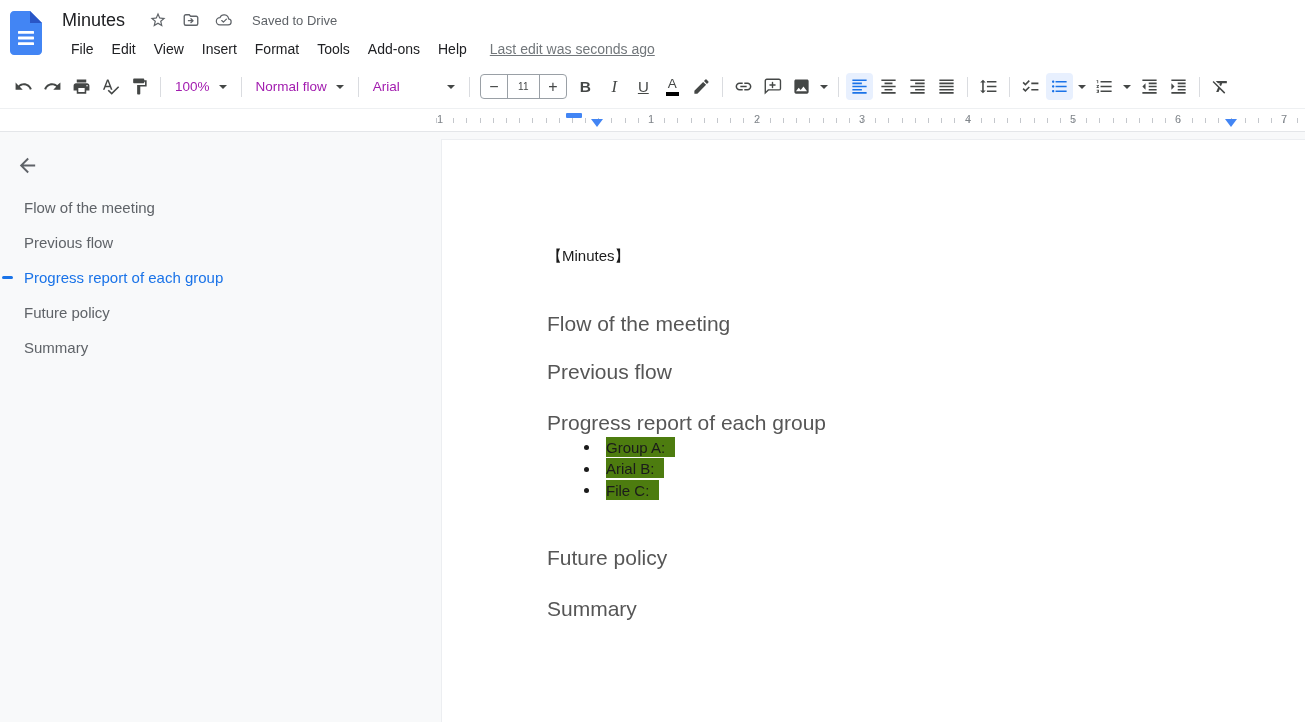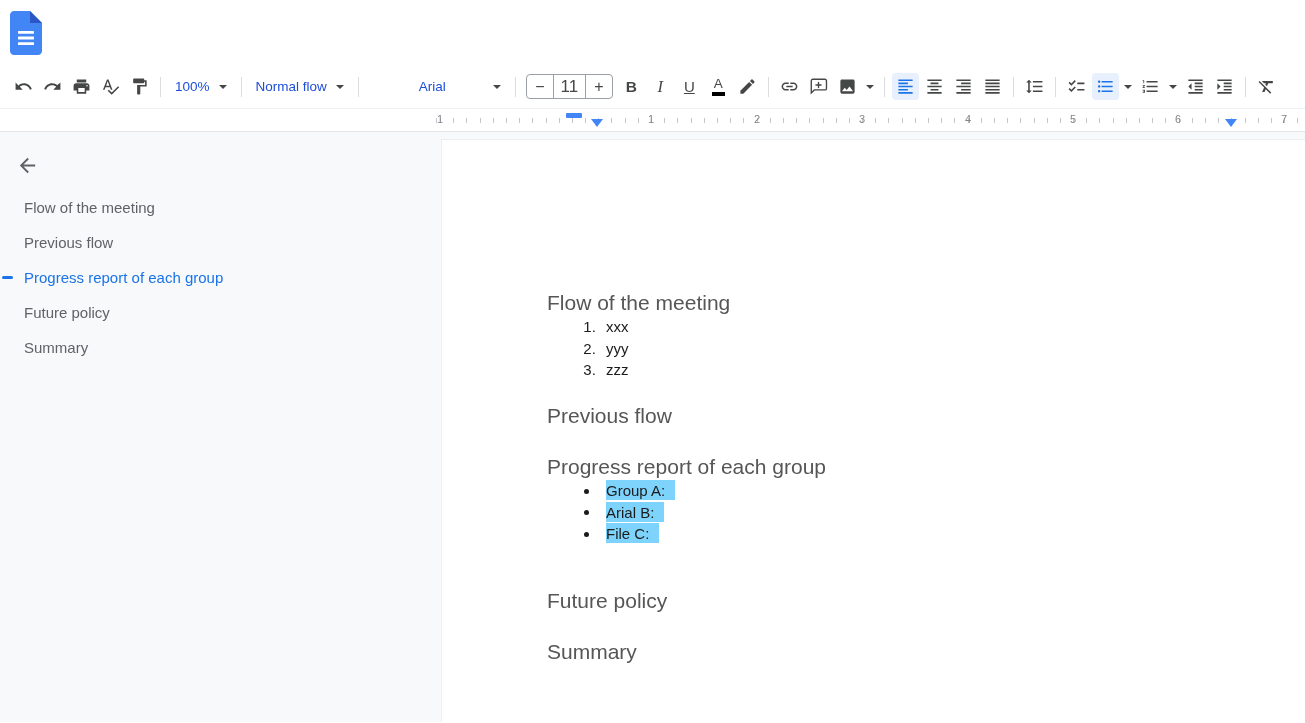--- a/index.html
+++ b/index.html
@@ -31,29 +31,29 @@
   }
   .tb-btn {
     min-width:27px; height:27px; display:flex; align-items:center; justify-content:center;
     border-radius:4px; color:#444746; cursor:pointer; flex:none;
   }
   .tb-btn svg { width:19px; height:19px; display:block; }
   .tb-btn.active { background:#e8f0fe; color:#1a73e8; }
   .tb-sep { width:1px; height:20px; background:#dadce0; margin:0 5px; flex:none; }
   .tb-dd {
     display:flex; align-items:center; height:27px; padding:0 7px; border-radius:4px;
-    color:#1d4ed8; font-size:13.5px; cursor:pointer; flex:none; white-space:nowrap;
+    color:#a21caf; font-size:13.5px; cursor:pointer; flex:none; white-space:nowrap;
   }
   .tb-dd .dd-label { margin-right:9px; }
   .caret { width:0; height:0; border-left:4px solid transparent; border-right:4px solid transparent; border-top:4.5px solid #444746; flex:none; }
   .caret-btn { width:14px; height:27px; display:flex; align-items:center; justify-content:center; cursor:pointer; flex:none; }
   .fs-group { display:flex; align-items:stretch; height:25px; border:1px solid #9aa0a6; border-radius:4px; overflow:hidden; margin:0 3px; flex:none; }
   .fs-cell { display:flex; align-items:center; justify-content:center; color:#444746; cursor:pointer; }
   .fs-minus,.fs-plus { width:26px; font-size:16px; }
-  .fs-value { width:33px; font-size:17px; border-left:1px solid #9aa0a6; border-right:1px solid #9aa0a6; }
+  .fs-value { width:33px; font-size:10px; border-left:1px solid #9aa0a6; border-right:1px solid #9aa0a6; }
   .glyph-b { font-weight:700; font-size:15.5px; }
   .glyph-i { font-style:italic; font-family:"Liberation Serif", serif; font-size:16.5px; }
   .glyph-u { text-decoration:underline; font-size:15px; }
   .txt-color { display:flex; flex-direction:column; align-items:center; line-height:1; }
   .txt-color .a { font-size:13.5px; font-weight:500; }
   .txt-color .bar { width:13px; height:3.5px; background:#000; margin-top:1.5px; }
 
   
   .ruler-row { position:relative; height:23px; background:#fff; border-bottom:1px solid #e4e6e9; }
   .ruler { position:absolute; left:430px; right:0; top:0; height:23px; }
@@ -92,36 +92,65 @@
   .doc-heading { font-size:21px; font-weight:400; color:#565656; line-height:27px; }
   .mt-title-gap { margin-top:44px; }
   .mt-list-gap { margin-top:7px; }
   .mt-h-gap { margin-top:21px; }
   .mt-h-gap2 { margin-top:24px; }
   .mt-h-gap3 { margin-top:43px; }
   ol.doc-list, ul.doc-list { margin:0; padding-left:53px; line-height:21.5px; }
   ol.doc-list { list-style:decimal; }
   ul.doc-list { list-style:disc; }
   ol.doc-list li, ul.doc-list li { padding-left:6px; }
-  .sel { background:#7dd3fc; padding:1.5px 10px 1.5px 0; }
+  .sel { background:#4d7c0f; padding:1.5px 10px 1.5px 0; }
 </style>
 </head>
 <body>
 
 <div class="header">
   <svg class="logo" viewBox="0 0 32 44">
     <path fill="#4285f4" d="M20 0H4C1.8 0 0 1.8 0 4v36c0 2.2 1.8 4 4 4h24c2.2 0 4-1.8 4-4V12L20 0z"></path>
     <path fill="#2a56c6" d="M20 0v12h12L20 0z"></path>
     <g fill="#ffffff">
       <rect x="8" y="20" width="16" height="2.8" rx="0.6"></rect>
       <rect x="8" y="25.6" width="16" height="2.8" rx="0.6"></rect>
       <rect x="8" y="31.2" width="16" height="2.8" rx="0.6"></rect>
     </g>
   </svg>
   <div class="header-right">
+    <div class="title-row">
+      <span class="doc-title">Minutes</span>
+      <span class="title-icons">
+        <svg viewBox="0 0 24 24" fill="currentColor">
+            <path d="M22 9.24l-7.19-.62L12 2 9.19 8.63 2 9.24l5.46 4.73L5.82 21 12 17.27 18.18 21l-1.63-7.03L22 9.24zM12 15.4l-3.76 2.27 1-4.28-3.32-2.88 4.38-.38L12 6.1l1.71 4.04 4.38.38-3.32 2.88 1 4.28L12 15.4z"></path>
+          </svg>
+        <svg viewBox="0 0 24 24" fill="none" stroke="currentColor" stroke-width="1.8">
+          <path d="M3 7.5V17c0 1.1.9 2 2 2h14c1.1 0 2-.9 2-2V9c0-1.1-.9-2-2-2h-7.5L9.6 5H5c-1.1 0-2 .9-2 2z"></path>
+          <path d="M8.6 12.9h5.4" stroke-linecap="round"></path>
+          <path d="M12 10.4l2.6 2.5-2.6 2.5" stroke-linecap="round" stroke-linejoin="round"></path>
+        </svg>
+        <svg viewBox="0 0 24 24" fill="none" stroke="currentColor" stroke-width="1.6">
+          <path d="M6.5 18.5h11a4 4 0 0 0 .6-7.96 6 6 0 0 0-11.53-1.6A4.5 4.5 0 0 0 6.5 18.5z"></path>
+          <path d="M9 12.7l2.2 2.2 4-4" stroke-linecap="round" stroke-linejoin="round"></path>
+        </svg>
+        <span class="saved-label">Saved to Drive</span>
+      </span>
+    </div>
+    <div class="menu-row">
+      <span class="menu-item">File</span>
+      <span class="menu-item">Edit</span>
+      <span class="menu-item">View</span>
+      <span class="menu-item">Insert</span>
+      <span class="menu-item">Format</span>
+      <span class="menu-item">Tools</span>
+      <span class="menu-item">Add-ons</span>
+      <span class="menu-item">Help</span>
+      <span class="last-edit">Last edit was seconds ago</span>
+    </div>
   </div>
 </div>
 
 <div class="toolbar">
   <div class="tb-btn">
       <svg viewBox="0 0 24 24" fill="currentColor">
         <path d="M12.5 8c-2.65 0-5.05.99-6.9 2.6L2 7v9h9l-3.62-3.62c1.39-1.16 3.16-1.88 5.12-1.88 3.54 0 6.55 2.31 7.6 5.5l2.37-.78C21.08 11.03 17.15 8 12.5 8z"></path>
       </svg>
     </div>
   <div class="tb-btn">
@@ -154,21 +183,21 @@
 
   <div class="tb-sep"></div>
 
   <div class="tb-dd">
     <span class="dd-label">Normal flow</span>
     <span class="caret"></span>
   </div>
 
   <div class="tb-sep"></div>
 
-  <div class="tb-dd" style="width:96px; justify-content:space-between;margin-left:46px;">
+  <div class="tb-dd" style="width:96px; justify-content:space-between;">
     <span class="dd-label">Arial</span>
     <span class="caret"></span>
   </div>
 
   <div class="tb-sep"></div>
 
   <div class="fs-group">
     <span class="fs-cell fs-minus">−</span>
     <span class="fs-cell fs-value">11</span>
     <span class="fs-cell fs-plus">+</span>
@@ -318,27 +347,23 @@
   <div class="outline">
     <div class="outline-item">Flow of the meeting</div>
     <div class="outline-item">Previous flow</div>
     <div class="outline-item active">Progress report of each group</div>
     <div class="outline-item">Future policy</div>
     <div class="outline-item">Summary</div>
   </div>
 
   <div class="page">
     <div class="doc-content">
+      <div>【Minutes】</div>
 
       <div class="doc-heading mt-title-gap">Flow of the meeting</div>
-      <ol class="doc-list mt-list-gap">
-        <li>xxx</li>
-        <li>yyy</li>
-        <li>zzz</li>
-      </ol>
 
       <div class="doc-heading mt-h-gap">Previous flow</div>
 
       <div class="doc-heading mt-h-gap2">Progress report of each group</div>
       <ul class="doc-list mt-list-gap">
         <li><span class="sel">Group A:</span></li>
         <li><span class="sel">Arial B:</span></li>
         <li><span class="sel">File C:</span></li>
       </ul>
 

